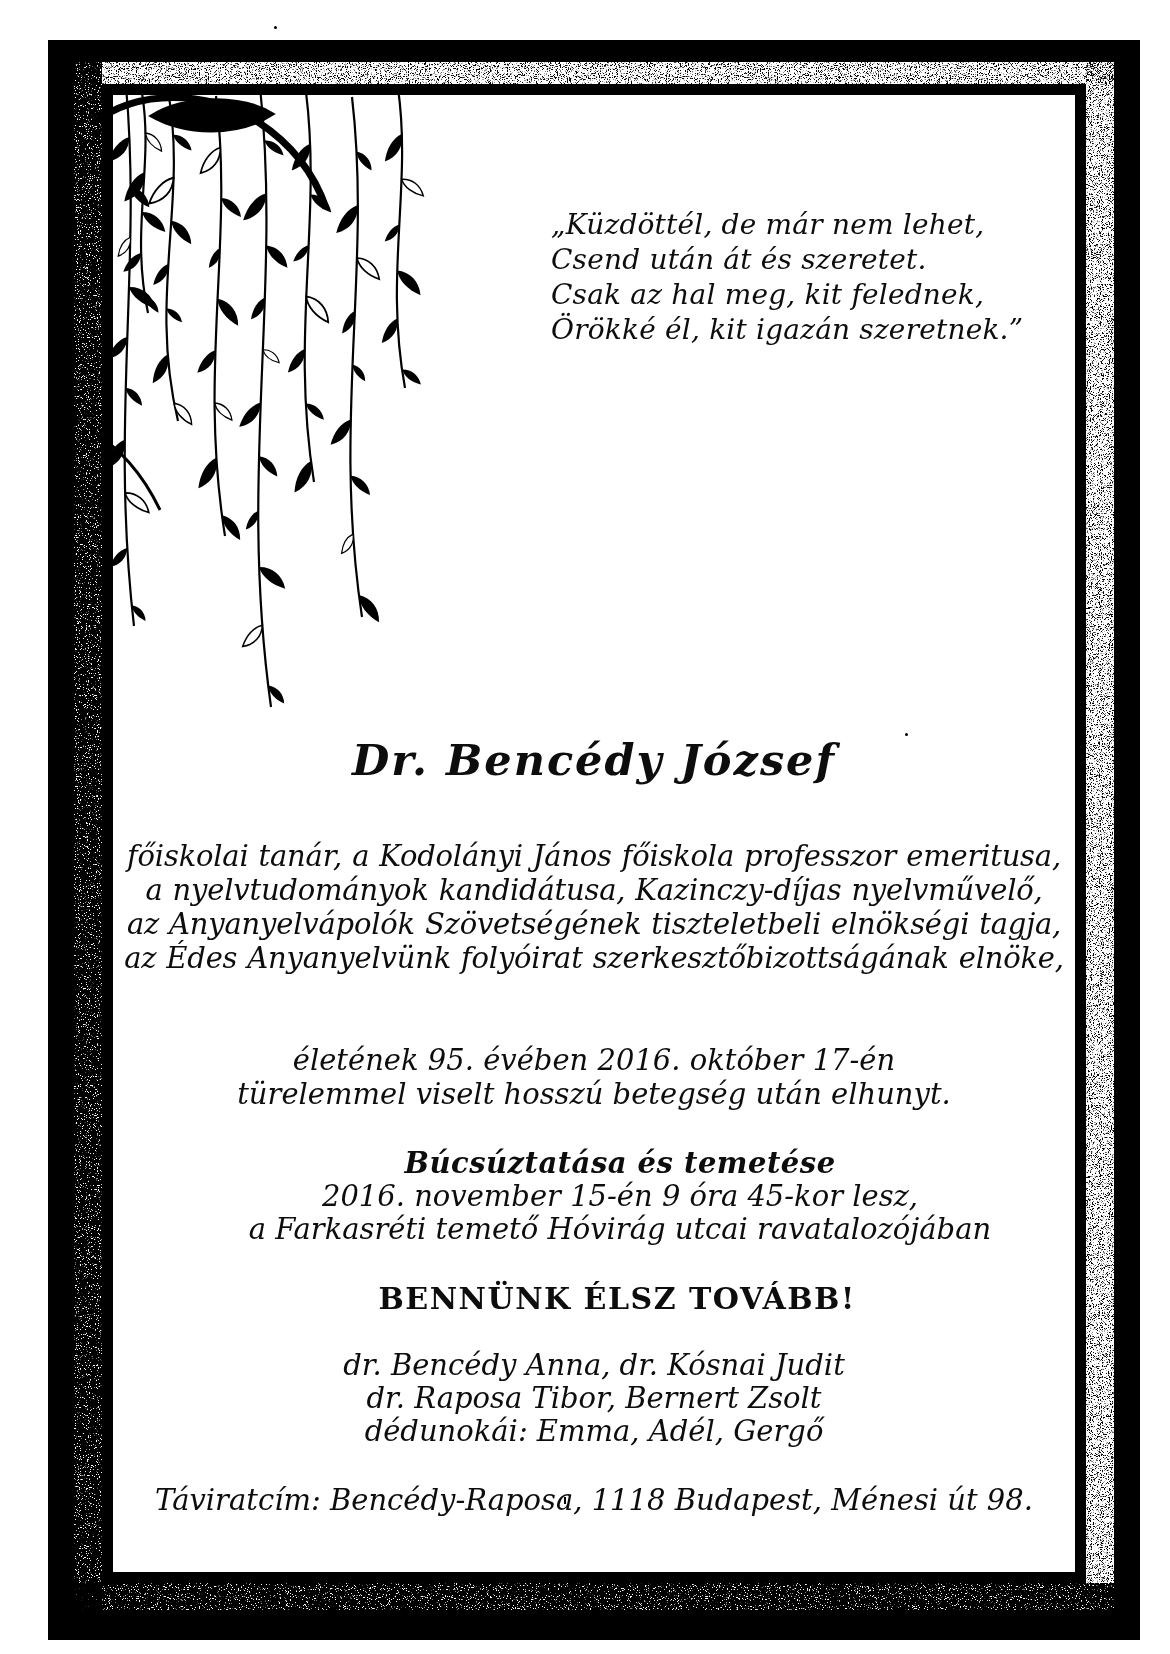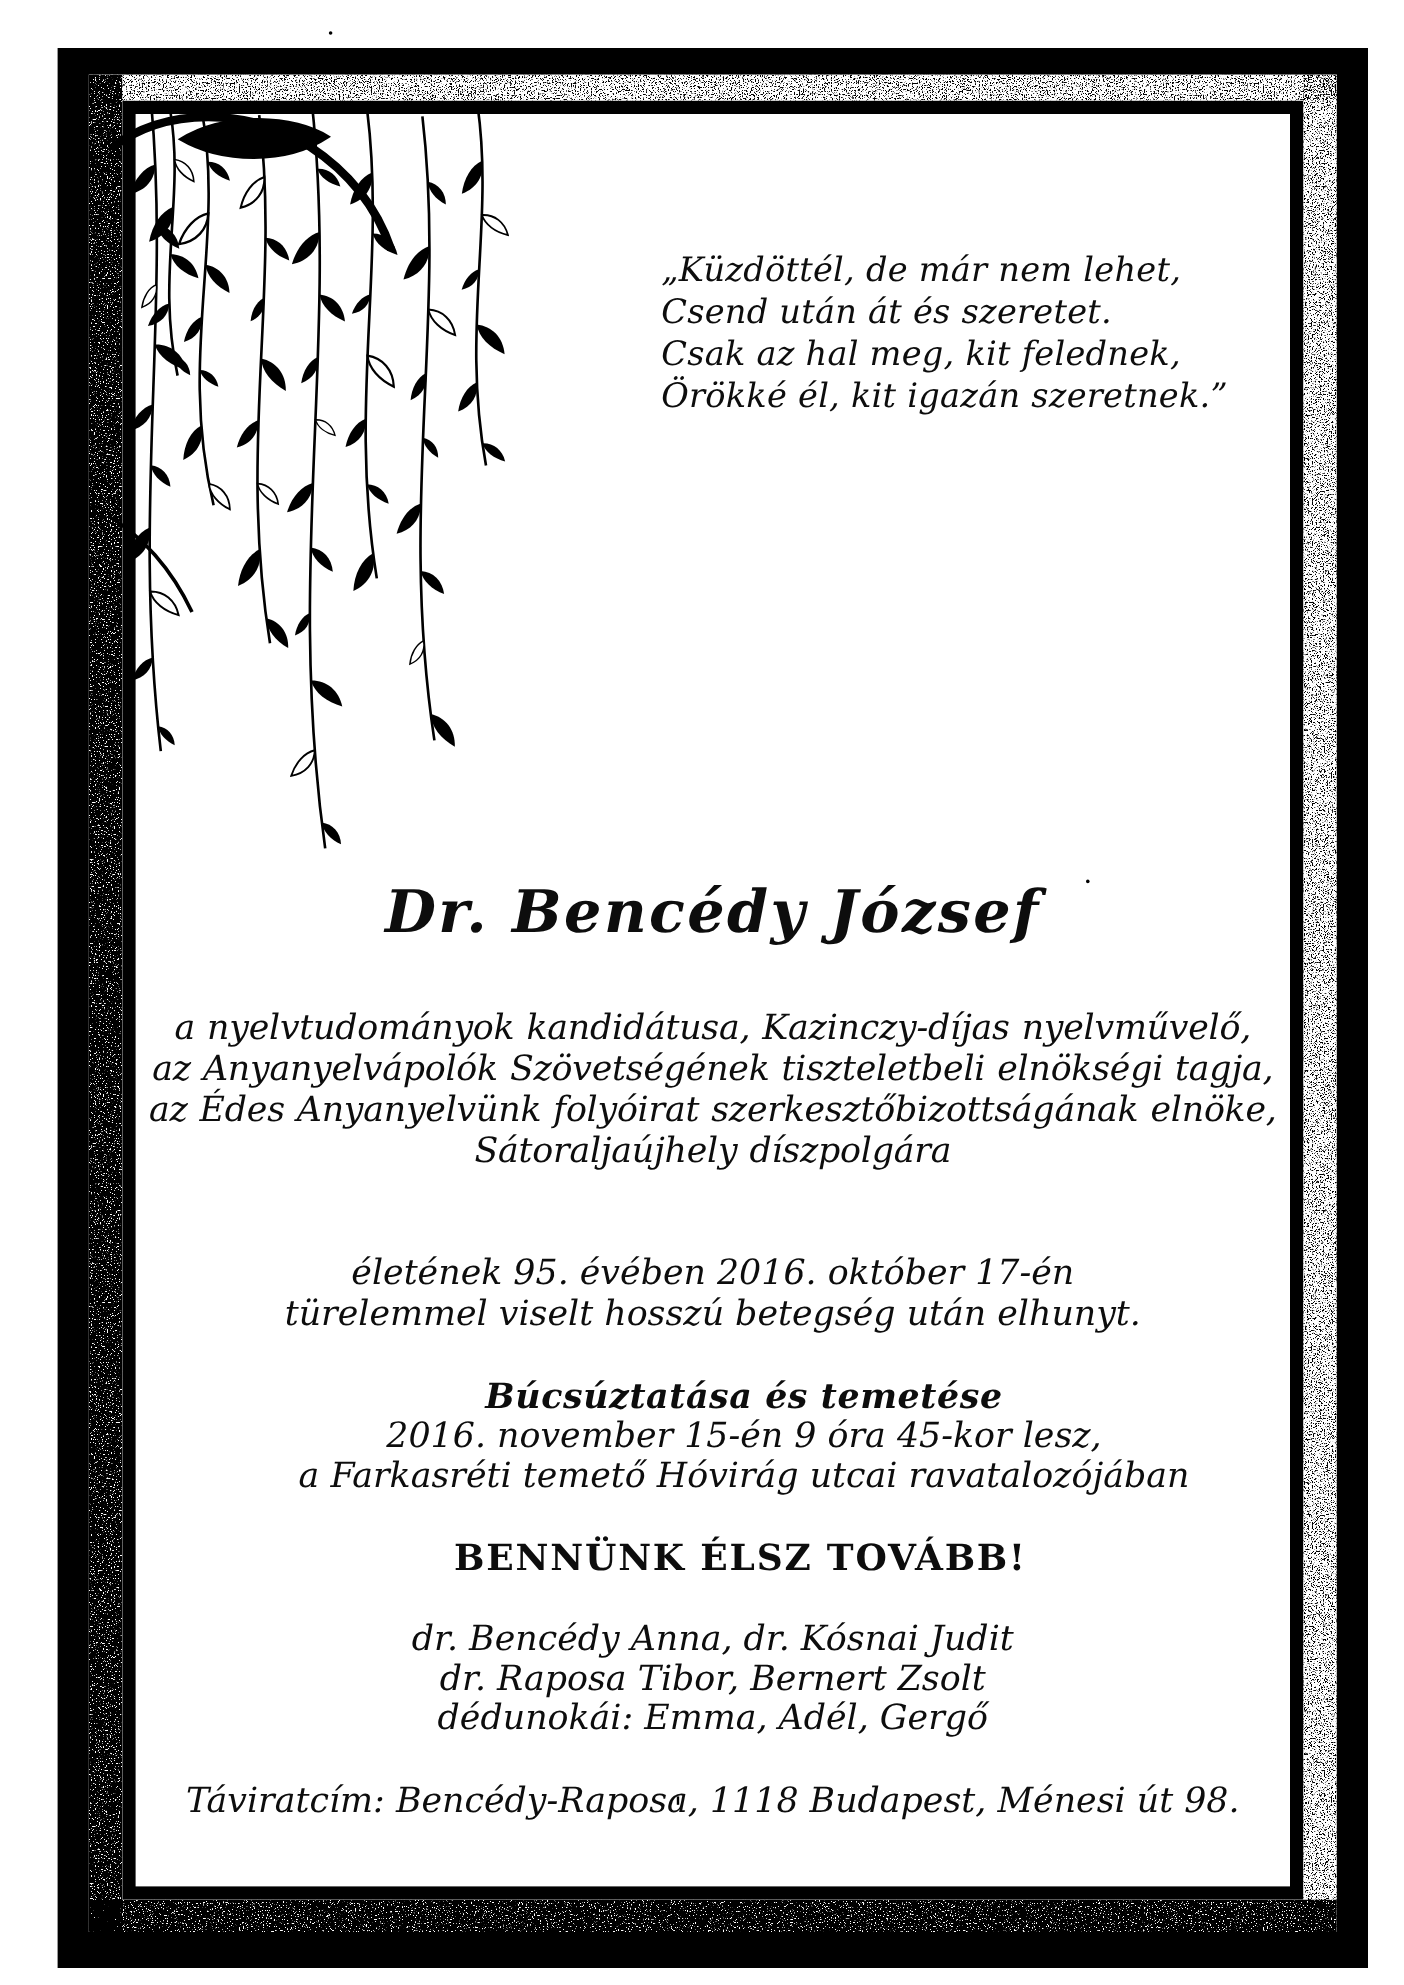--- a/index.html
+++ b/index.html
@@ -25,21 +25,21 @@
     position:absolute;left:28px;top:22px;right:28px;bottom:27px;
     border:11px solid #000;background:#fff;
   }
   
   .block{position:absolute;left:0;width:100%;text-align:center;}
   .quote{
     position:absolute;left:438px;top:112px;text-align:left;
     font-style:italic;font-size:28px;line-height:35px;letter-spacing:.2px;
   }
   .name{
-    top:640px;font-size:49px;line-height:50px;font-weight:bold;font-style:italic;
+    top:640px;font-size:43px;line-height:50px;font-weight:bold;font-style:italic;
     letter-spacing:2px;
   }
   .titles{top:744px;font-style:italic;font-size:29px;line-height:34px;letter-spacing:-.2px;word-spacing:1px;}
   .death{top:948px;font-style:italic;font-size:29px;line-height:34px;}
   .funeral{top:1052px;font-style:italic;font-size:29px;line-height:33px;margin-left:26px;}
   .funeral .heading{font-weight:bold;letter-spacing:.5px;}
   .motto{top:1186px;font-size:30px;font-weight:bold;letter-spacing:1.5px;padding-left:23px;}
   .mourners{top:1254px;font-style:italic;font-size:29px;line-height:33px;}
   .telegram{top:1388px;font-style:italic;font-size:29px;}
   
@@ -95,24 +95,24 @@
       <div class="quote">
         <div>„Küzdöttél, de már nem lehet,</div>
         <div>Csend után át és szeretet.</div>
         <div>Csak az hal meg, kit felednek,</div>
         <div>Örökké él, kit igazán szeretnek.”</div>
       </div>
 
       <div class="block name">Dr. Bencédy József</div>
 
       <div class="block titles">
+        <div>főiskolai tanár, a Kodolányi János főiskola professzor emeritusa,</div>
         <div>a nyelvtudományok kandidátusa, Kazinczy-díjas nyelvművelő,</div>
         <div>az Anyanyelvápolók Szövetségének tiszteletbeli elnökségi tagja,</div>
         <div>az Édes Anyanyelvünk folyóirat szerkesztőbizottságának elnöke,</div>
-        <div>Sátoraljaújhely díszpolgára</div>
       </div>
 
       <div class="block death">
         <div>életének 95. évében 2016. október 17-én</div>
         <div>türelemmel viselt hosszú betegség után elhunyt.</div>
       </div>
 
       <div class="block funeral">
         <div class="heading">Búcsúztatása és temetése</div>
         <div>2016. november 15-én 9 óra 45-kor lesz,</div>

